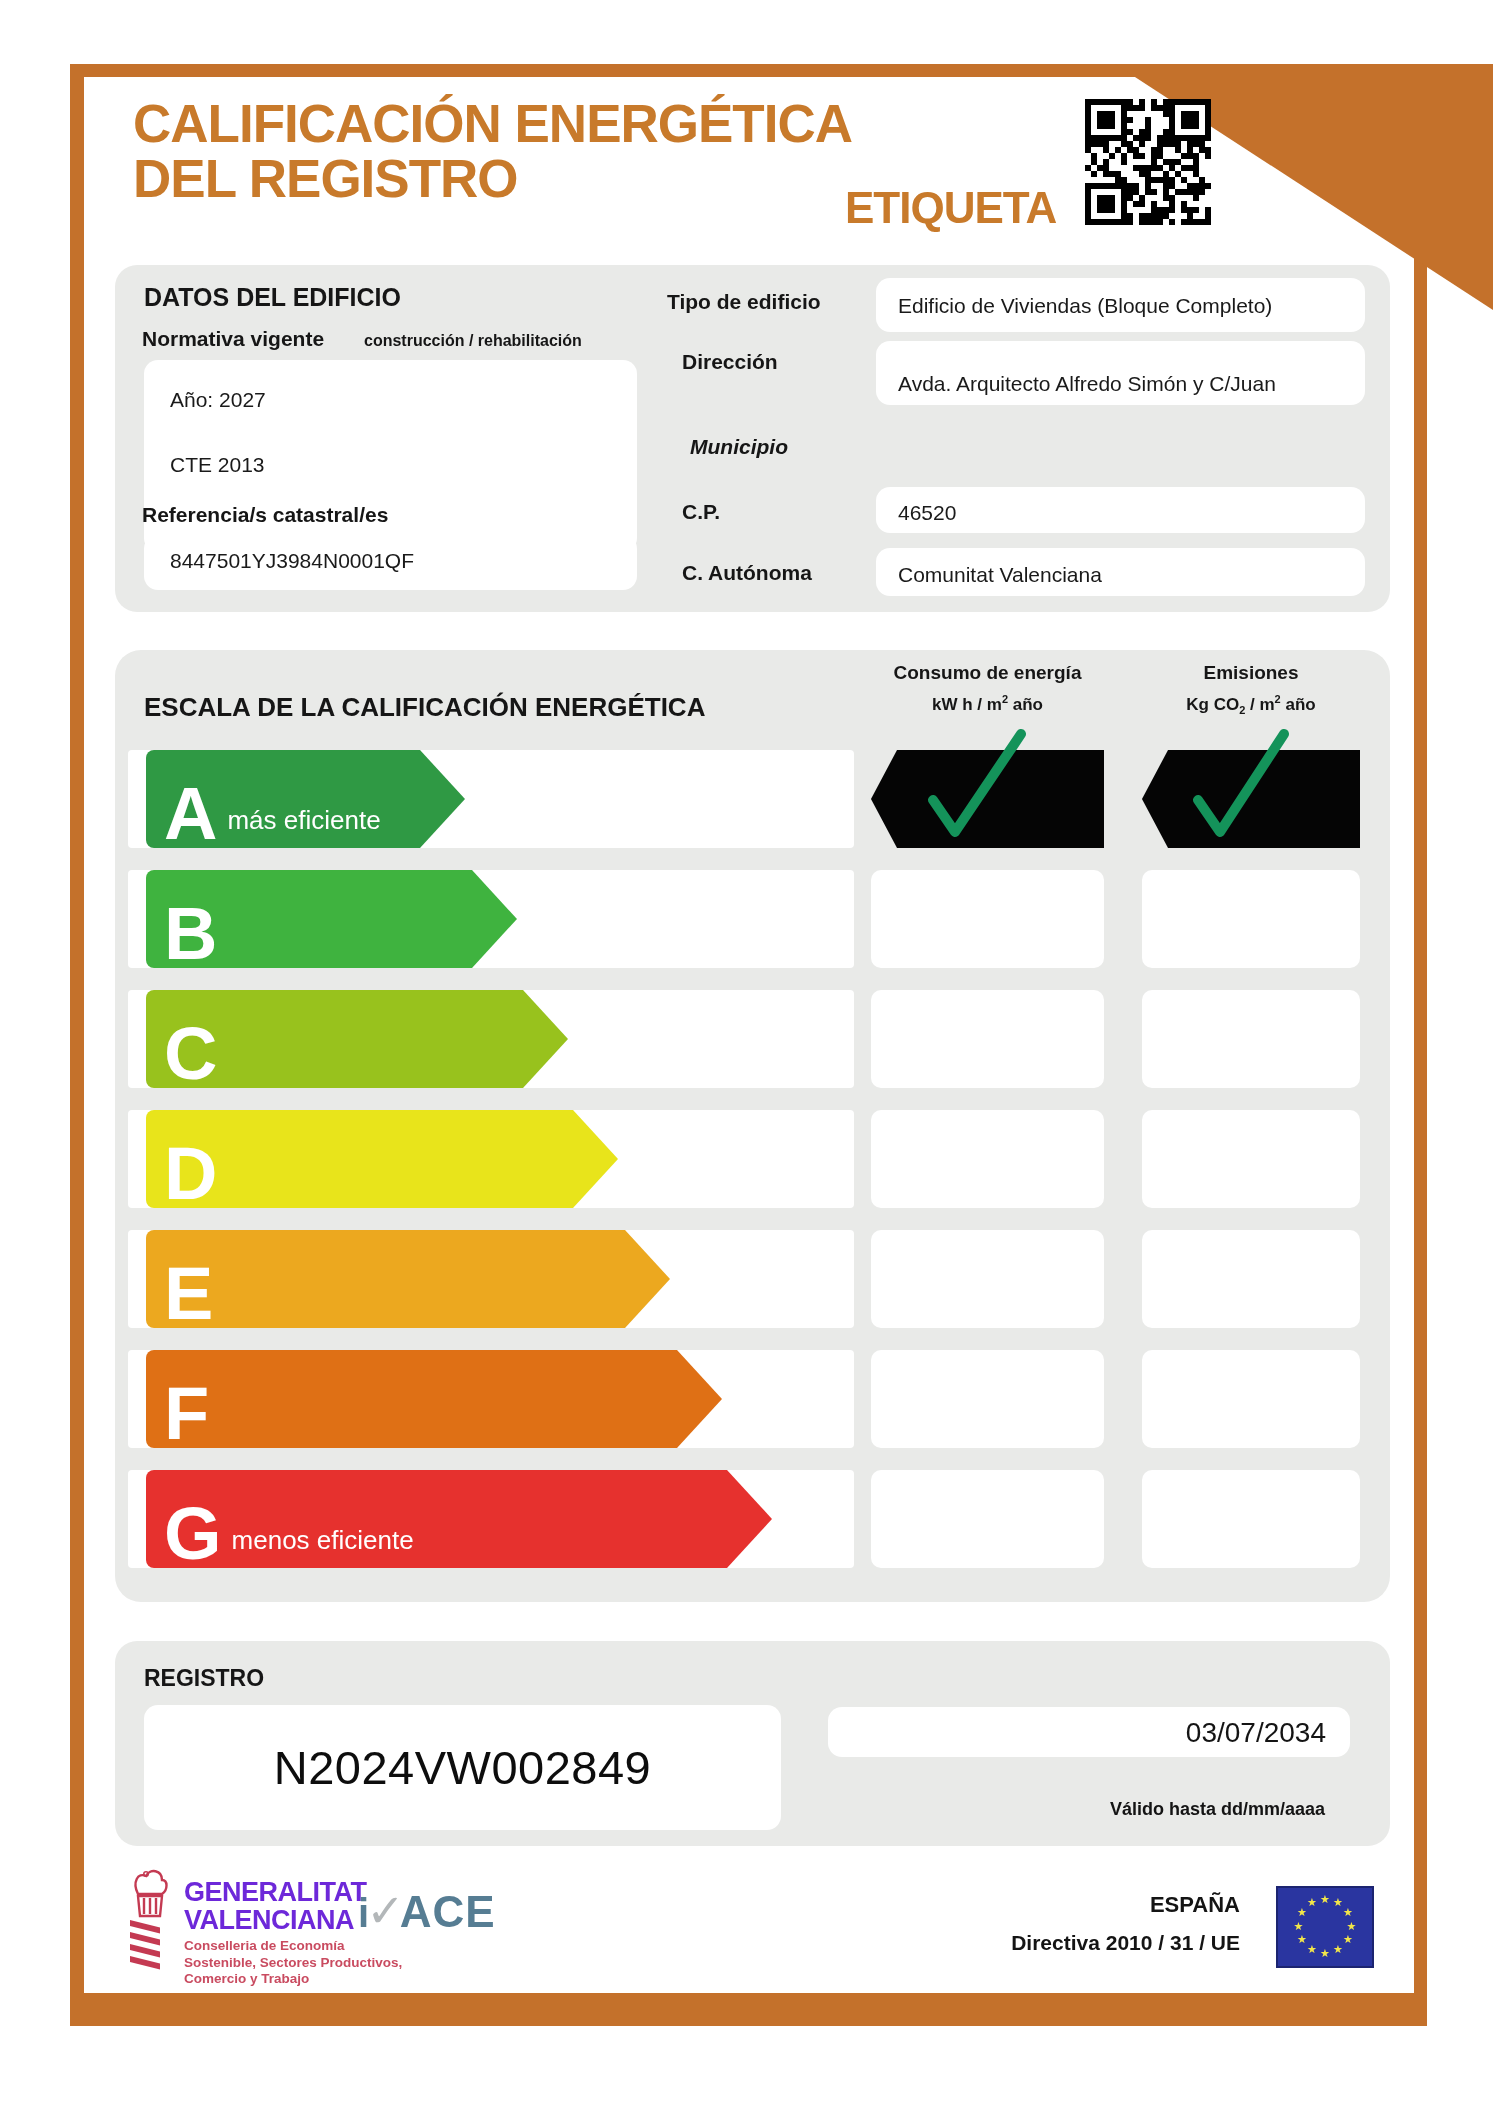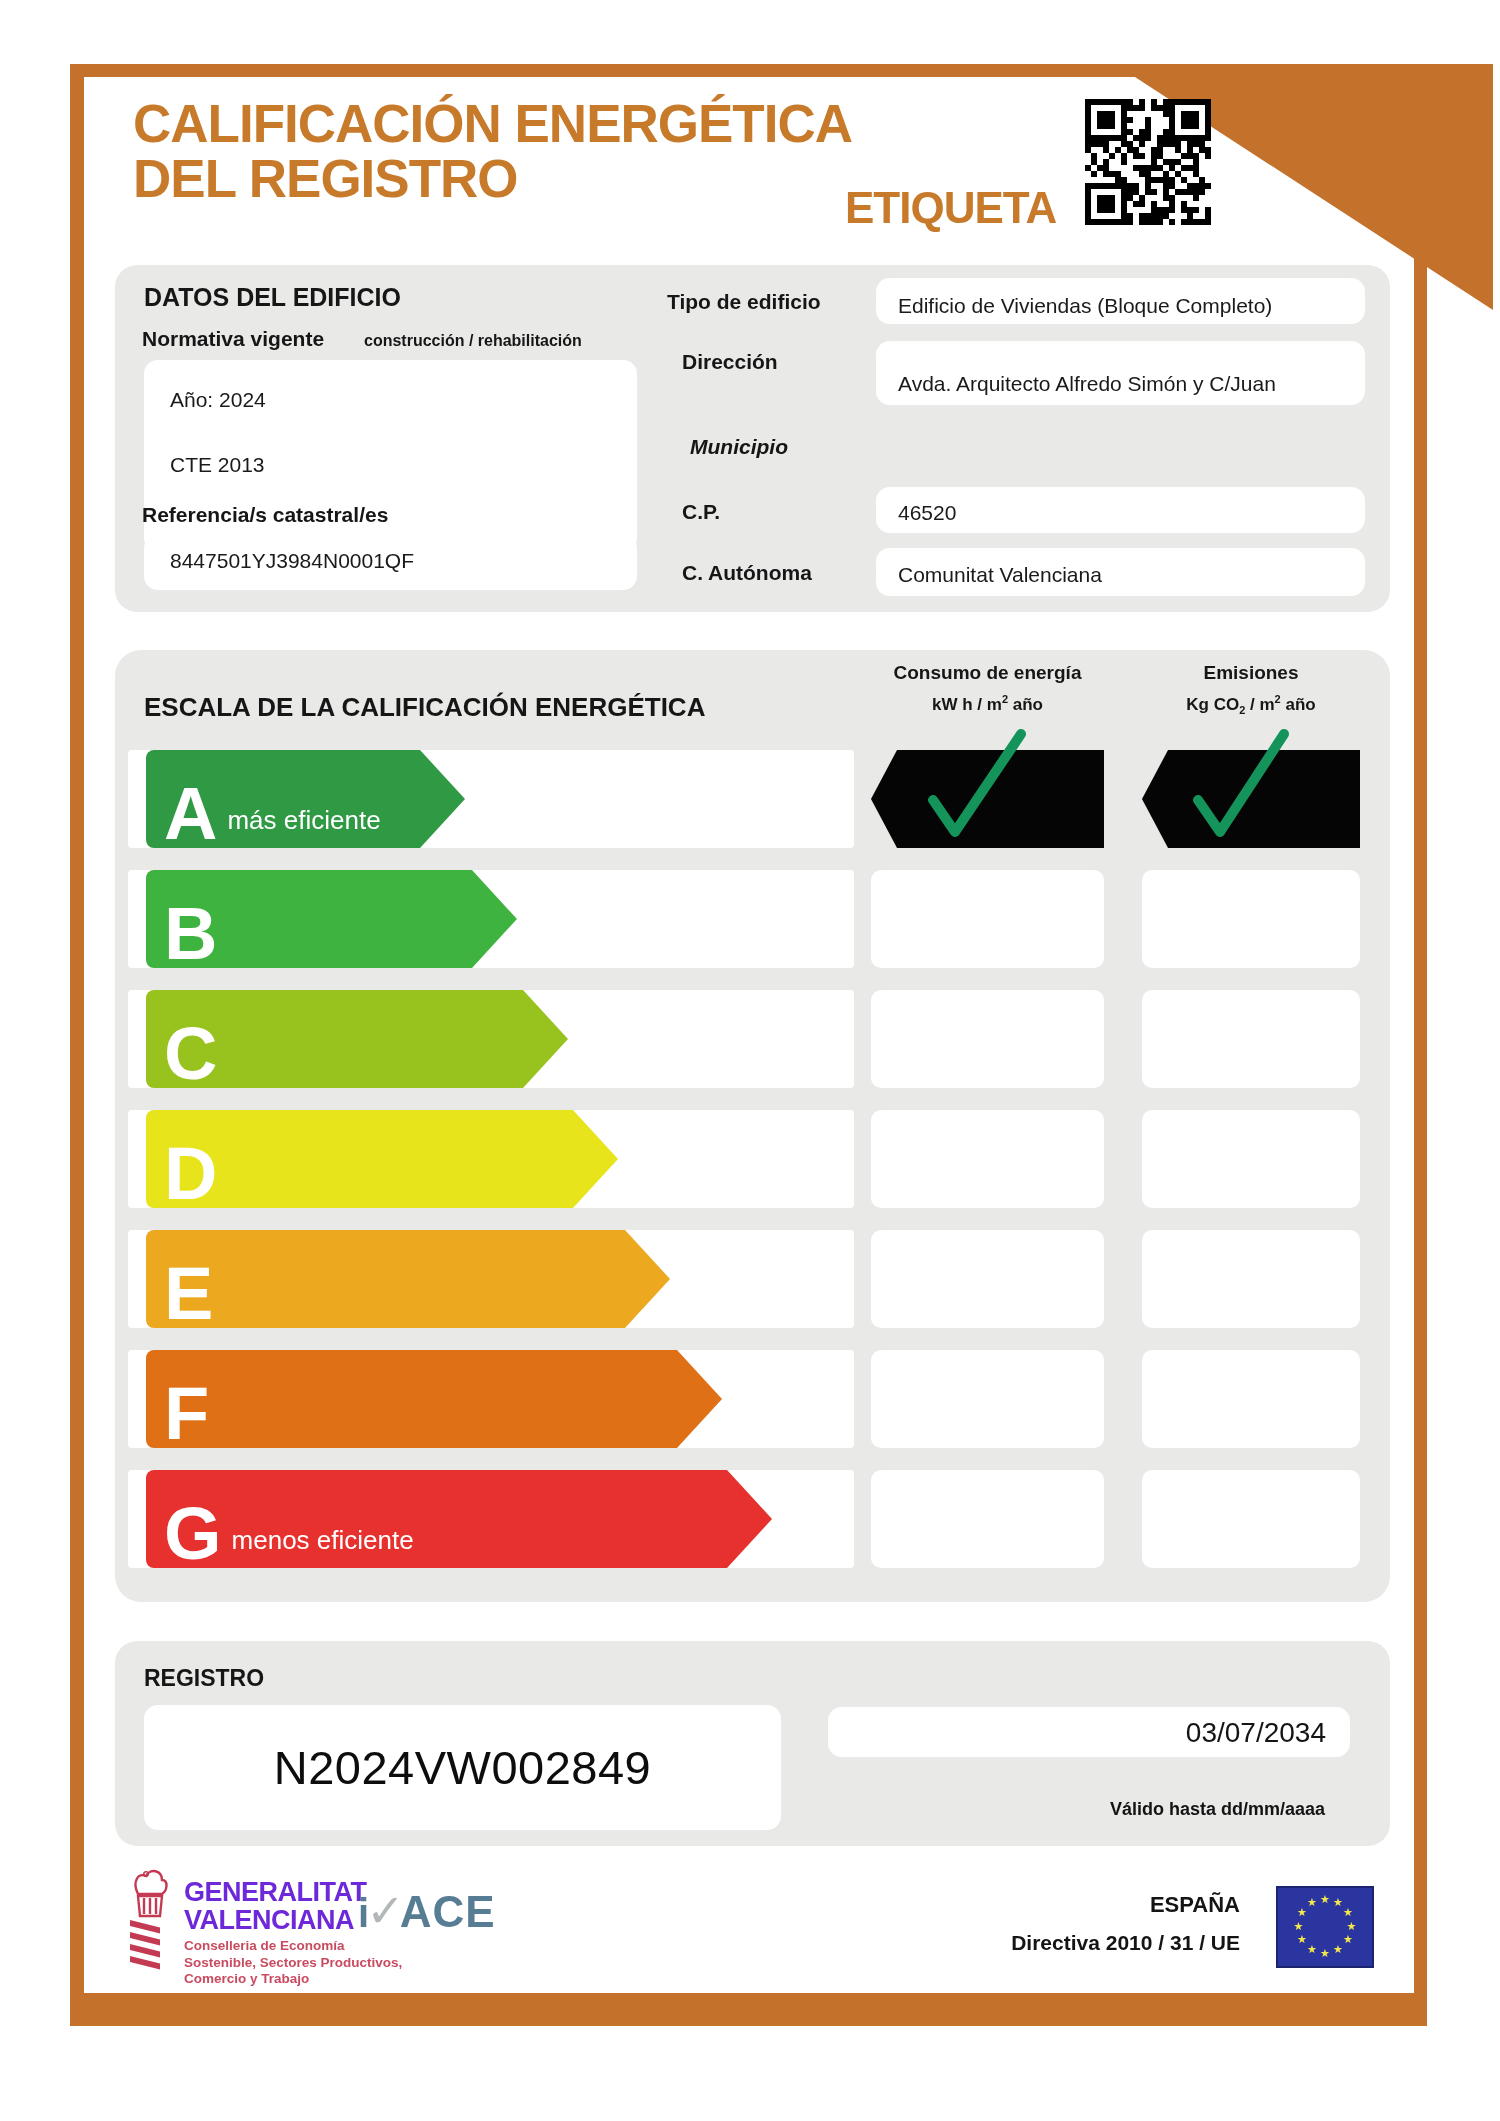--- a/index.html
+++ b/index.html
@@ -265,36 +265,36 @@
       <rect x="2" y="16" width="3" height="3" fill="#000"></rect>
     </svg>
 
   <div class="panel datos">
     <div class="sec-title" style="left:29px; top:18px;">DATOS DEL EDIFICIO</div>
 
     <div class="lbl" style="left:27px; top:62px;">Normativa vigente</div>
     <div class="norm-sub" style="left:249px; top:67px;">construcción / rehabilitación</div>
 
     <div class="wbox norm-box">
-      <div class="val">Año: 2024</div>
+      <div class="val">Año: 2027</div>
       <div class="val">CTE 2013</div>
     </div>
 
     <div class="lbl" style="left:27px; top:238px;">Referencia/s catastral/es</div>
     <div class="wbox ref-box">
       <div class="val">8447501YJ3984N0001QF</div>
     </div>
 
     <div class="lbl" style="left:552px; top:25px;">Tipo de edificio</div>
     <div class="lbl" style="left:567px; top:85px;">Dirección</div>
     <div class="lbl" style="left:575px; top:170px;font-style:italic;">Municipio</div>
     <div class="lbl" style="left:567px; top:235px;">C.P.</div>
     <div class="lbl" style="left:567px; top:296px;">C. Autónoma</div>
 
-    <div class="wbox fbox" style="top:13px; height:46px;">
+    <div class="wbox fbox" style="top:13px; height:54px;">
       <div class="val" style="margin-top:13px;">Edificio de Viviendas (Bloque Completo)</div>
     </div>
     <div class="wbox fbox" style="top:76px; height:64px;">
       <div class="val" style="margin-top:28px; line-height:30px;">Avda. Arquitecto Alfredo Simón y C/Juan Molinero de Sagunto, 71 viviendas Esc 1y2</div>
     </div>
     <div class="wbox fbox" style="top:222px; height:46px;">
       <div class="val" style="margin-top:11px;">46520</div>
     </div>
     <div class="wbox fbox" style="top:283px; height:48px;">
       <div class="val" style="margin-top:12px;">Comunitat Valenciana</div>

